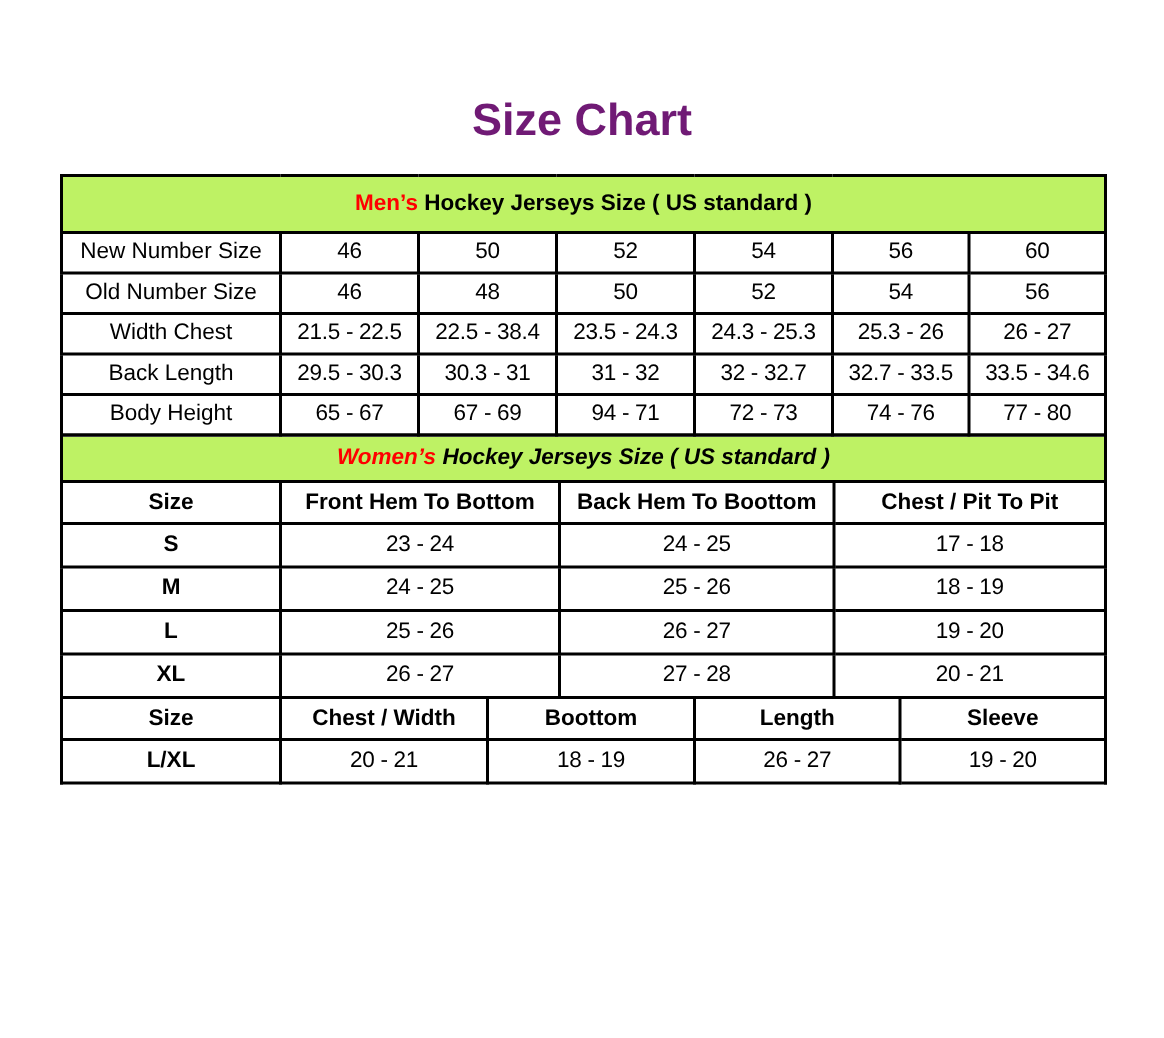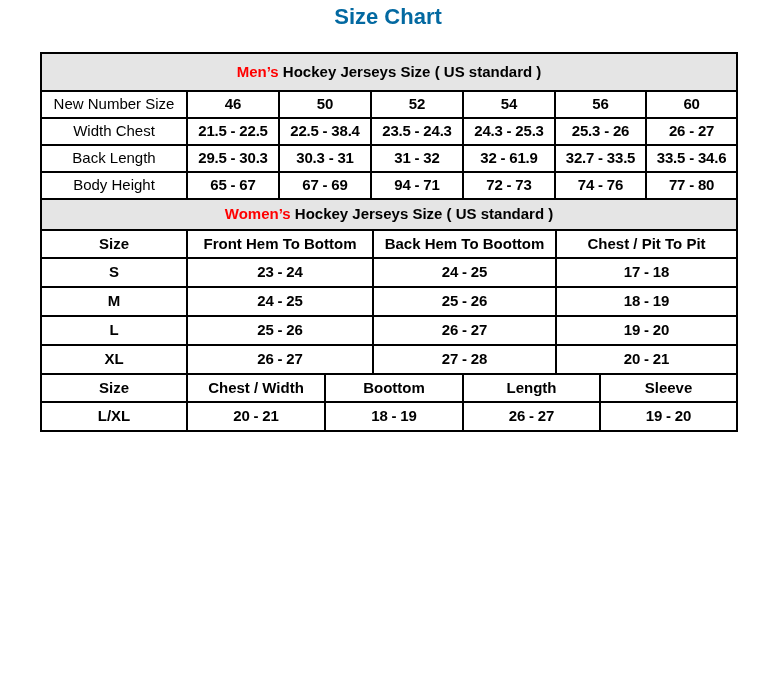--- a/index.html
+++ b/index.html
@@ -11,25 +11,26 @@
     position: relative;
     width: 776px;
     height: 692px;
     background: #ffffff;
     font-family: "Liberation Sans", sans-serif;
     color: #000000;
     overflow: hidden;
   }
   .title {
     margin: 0;
+    padding-top: 64px;
     text-align: center;
-    font-size: 22px;
+    font-size: 30px;
     line-height: 34px;
     font-weight: 700;
-    color: #0369a1;
+    color: #701a75;
     letter-spacing: 0px;
   }
   .chart {
     width: 696px;
     margin: 18px auto 0 auto;
   }
   table.size-table {
     border-collapse: collapse;
     table-layout: fixed;
     width: 696px;
@@ -42,35 +43,35 @@
     border: 2px solid #000000;
     padding: 0 2px;
     text-align: center;
     vertical-align: middle;
     font-size: 15px;
     line-height: 1.1;
     overflow: hidden;
     white-space: nowrap;
   }
   .section-th {
-    background: #e5e5e5;
+    background: #bef264;
     font-size: 17px;
     font-weight: 700;
     margin-left: 41px;
   }
   .mens .section-th { height: 36px; }
-  .womens .section-th, .youth .section-th { height: 29px; }
+  .womens .section-th, .youth .section-th { height: 29px; font-style: italic; }
   .accent { color: #ff0000; }
   .col-header th { font-weight: 700; height: 26px; }
   .mens tbody th, .mens tbody td { height: 25px; border-radius: 10px; }
   .womens tbody th, .womens tbody td,
   .youth tbody th, .youth tbody td { height: 27px; }
   .row-label { font-weight: 400; }
   .row-label-bold { font-weight: 700; }
-  td.size-cell { font-weight: 700; letter-spacing: -0.2px; margin-top: 30px; }
+  td.size-cell { font-weight: 400; letter-spacing: -0.2px; margin-top: 30px; }
   .wavy {
     text-decoration-style: wavy;
     text-decoration-color: #ff0000;
     text-decoration-thickness: 1px;
     text-underline-offset: 3px;
   }
 </style>
 </head>
 <body>
 
@@ -99,34 +100,43 @@
         <tr>
           <th class="row-label">New Number Size</th>
           <td class="size-cell">46</td>
           <td class="size-cell">50</td>
           <td class="size-cell">52</td>
           <td class="size-cell">54</td>
           <td class="size-cell">56</td>
           <td class="size-cell">60</td>
         </tr>
         <tr>
+          <th class="row-label">Old Number Size</th>
+          <td class="size-cell">46</td>
+          <td class="size-cell">48</td>
+          <td class="size-cell">50</td>
+          <td class="size-cell">52</td>
+          <td class="size-cell">54</td>
+          <td class="size-cell">56</td>
+        </tr>
+        <tr>
           <th class="row-label">Width Chest</th>
           <td class="size-cell">21.5 - 22.5</td>
           <td class="size-cell">22.5 - 38.4</td>
           <td class="size-cell">23.5 - 24.3</td>
           <td class="size-cell">24.3 - 25.3</td>
           <td class="size-cell">25.3 - 26</td>
           <td class="size-cell">26 - 27</td>
         </tr>
         <tr>
           <th class="row-label">Back Length</th>
           <td class="size-cell">29.5 - 30.3</td>
           <td class="size-cell">30.3 - 31</td>
           <td class="size-cell">31 - 32</td>
-          <td class="size-cell">32 - 61.9</td>
+          <td class="size-cell">32 - 32.7</td>
           <td class="size-cell">32.7 - 33.5</td>
           <td class="size-cell">33.5 - 34.6</td>
         </tr>
         <tr>
           <th class="row-label">Body Height</th>
           <td class="size-cell">65 - 67</td>
           <td class="size-cell">67 - 69</td>
           <td class="size-cell">94 - 71</td>
           <td class="size-cell">72 - 73</td>
           <td class="size-cell">74 - 76</td>

